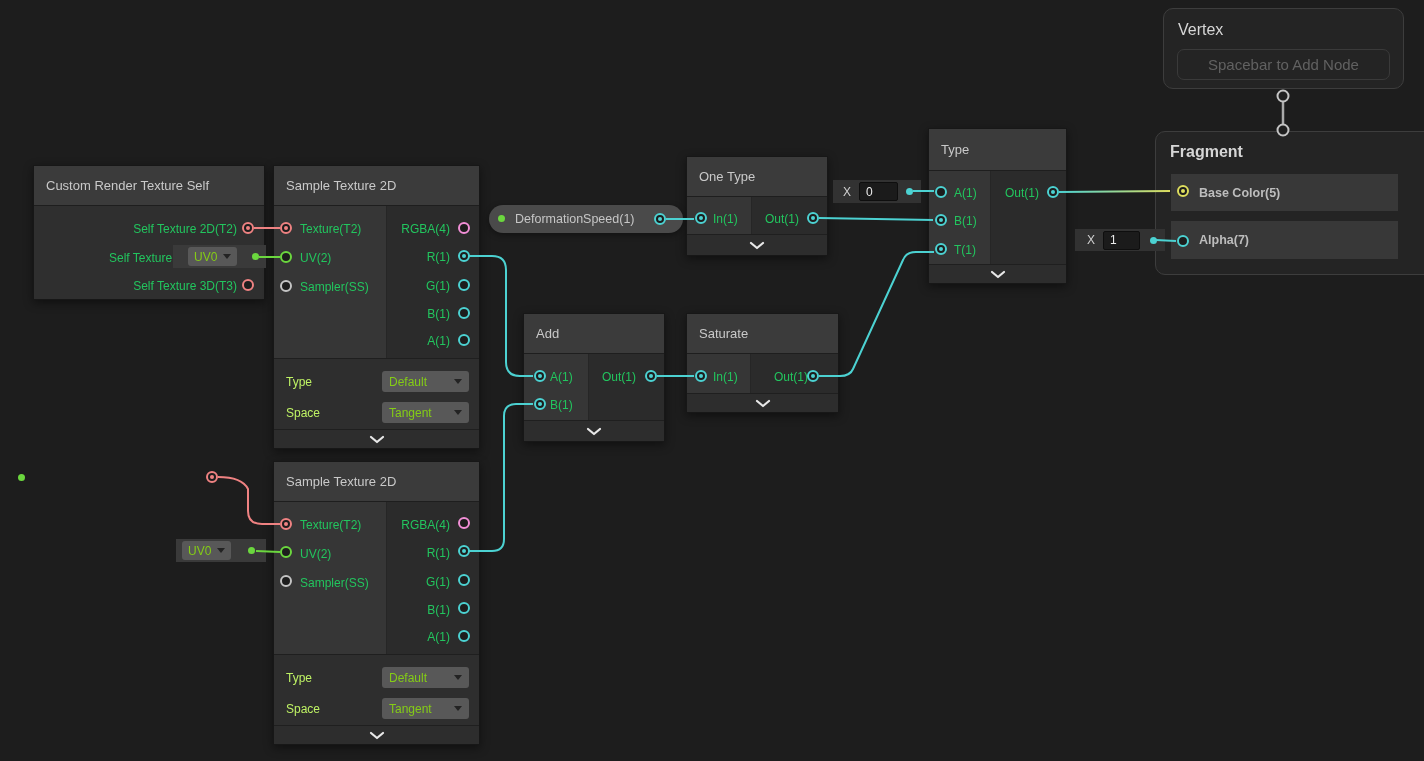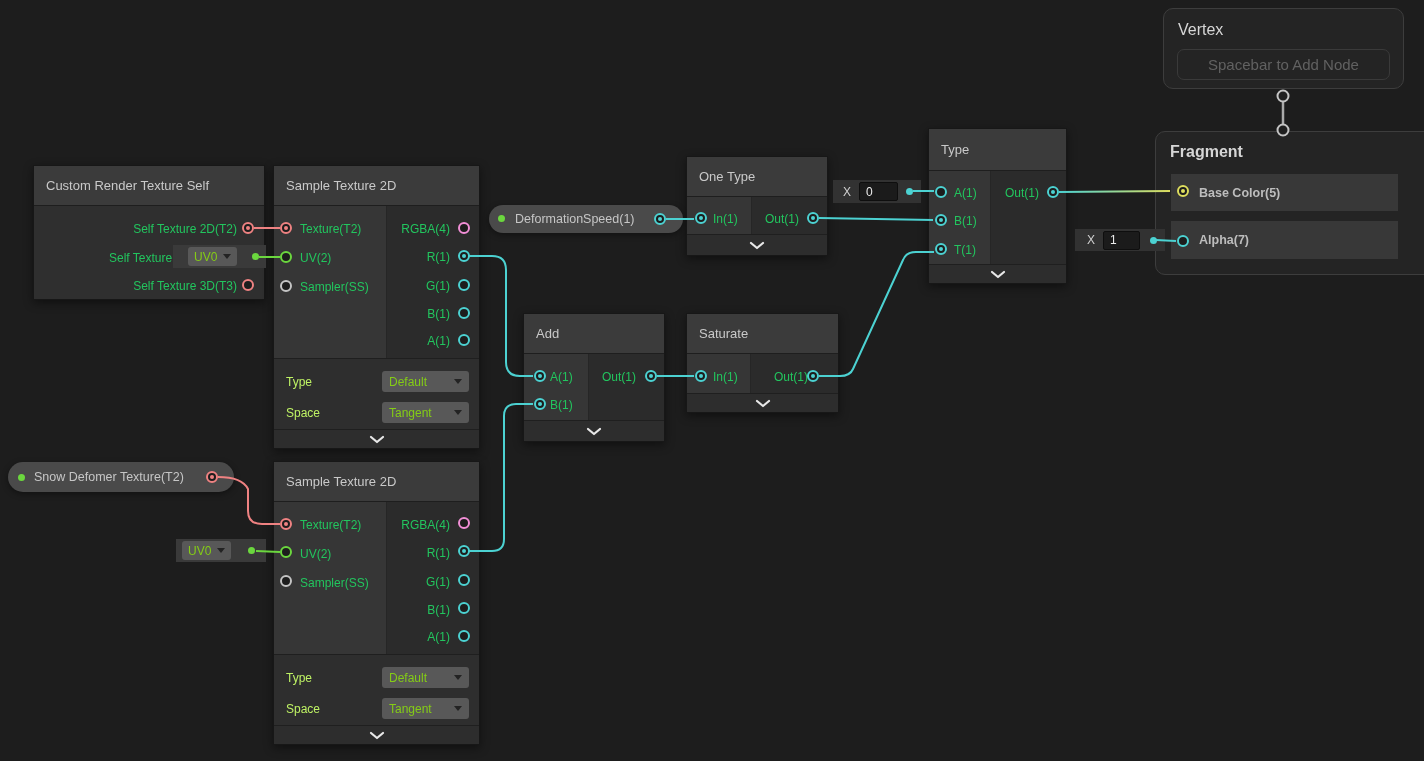--- a/index.html
+++ b/index.html
@@ -196,23 +196,20 @@
       <span>Base Color(5)</span>
     </div>
     <div class="fragrow" style="left:15px;top:89px;width:227px;height:38px;">
       <span>Alpha(7)</span>
     </div>
   </div>
 
   <div class="pill" style="left:489px;top:205px;width:194px;height:28px;">
     <span style="margin-left:26px;">DeformationSpeed(1)</span>
   </div>
-  <div class="pill" style="left:8px;top:462px;width:226px;height:30px;">
-    <span style="margin-left:26px;">Snow Defomer Texture(T2)</span>
-  </div>
 
   <div class="inlinebox" style="left:173px;top:245px;width:93px;height:23px;background:#3a3a3a;">
     <div class="dd" style="left:15px;top:2px;width:49px;height:19px;padding:0 6px;">
       <span>UV0</span>
         <span class="tri" style="margin-left:4px;"></span>
     </div>
   </div>
   <div class="inlinebox" style="left:176px;top:539px;width:90px;height:23px;background:#3a3a3a;">
     <div class="dd" style="left:6px;top:2px;width:49px;height:19px;padding:0 6px;">
       <span>UV0</span>

